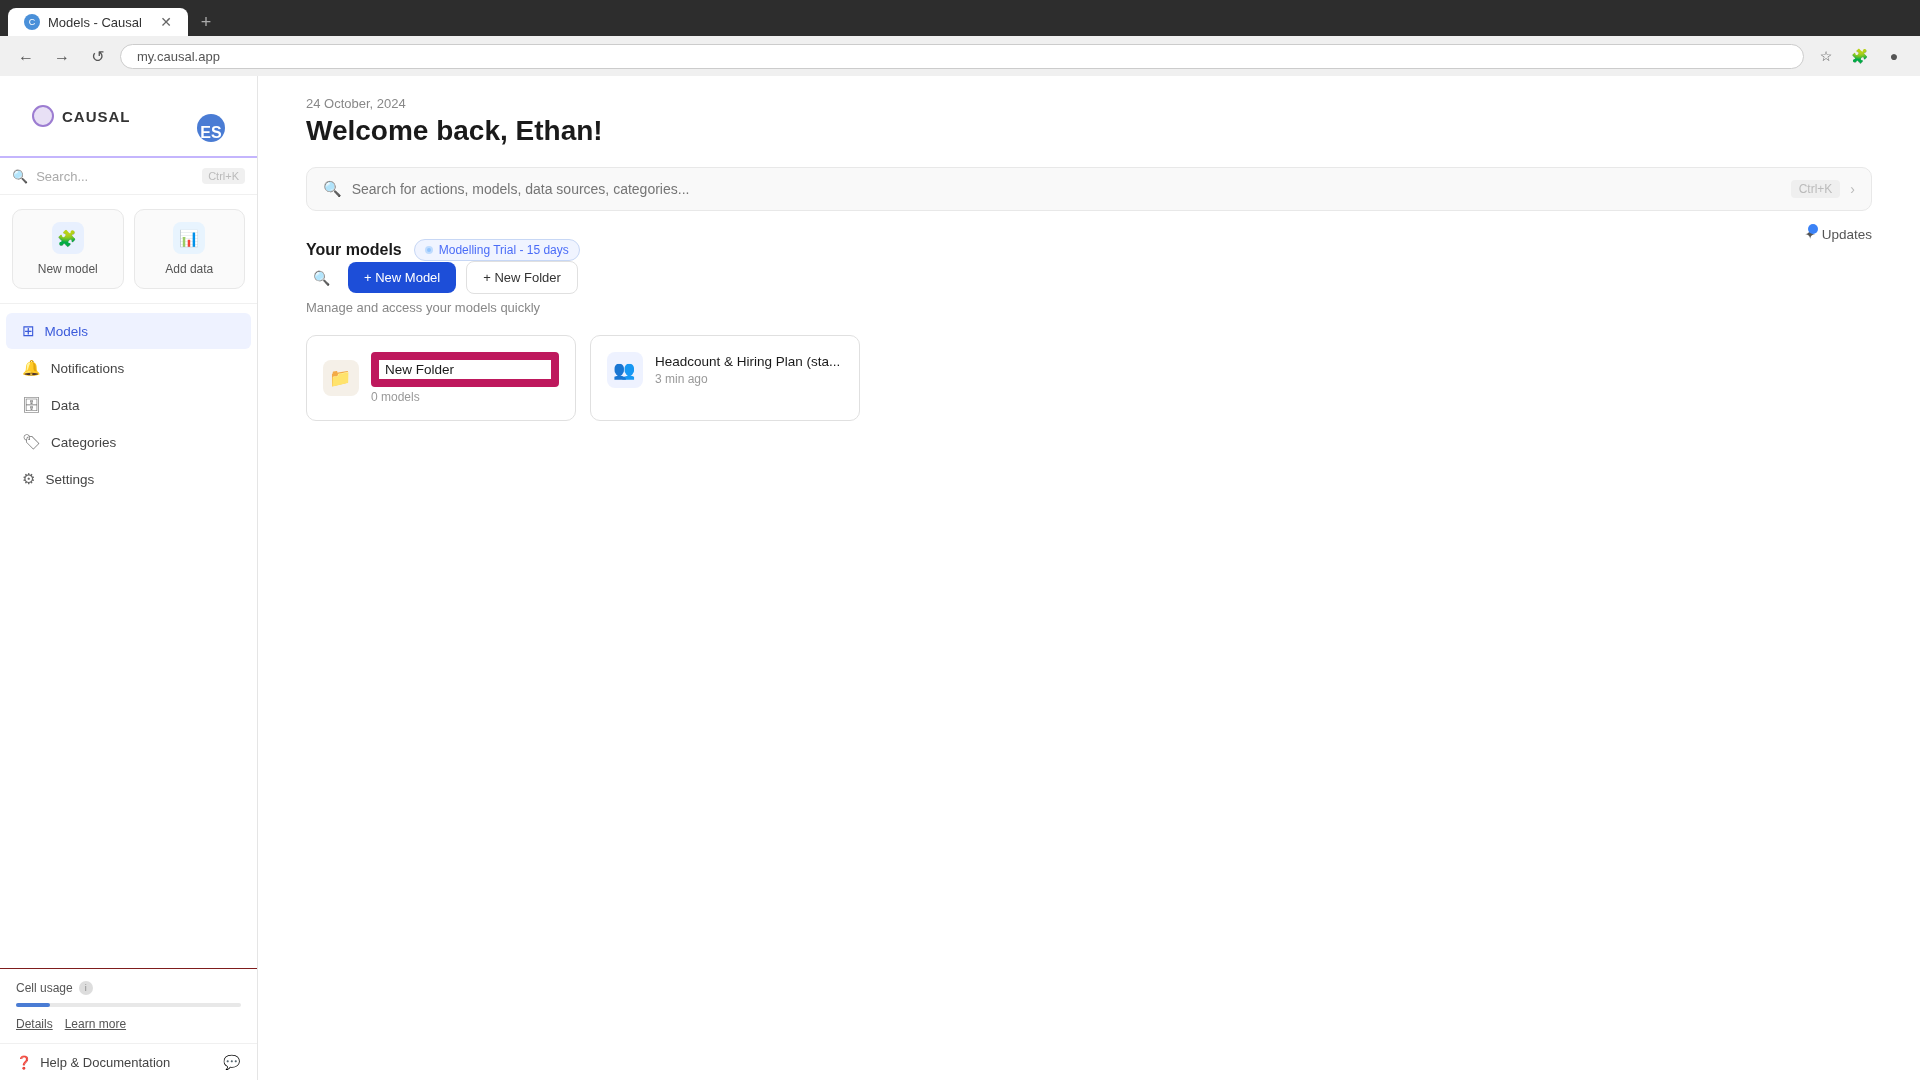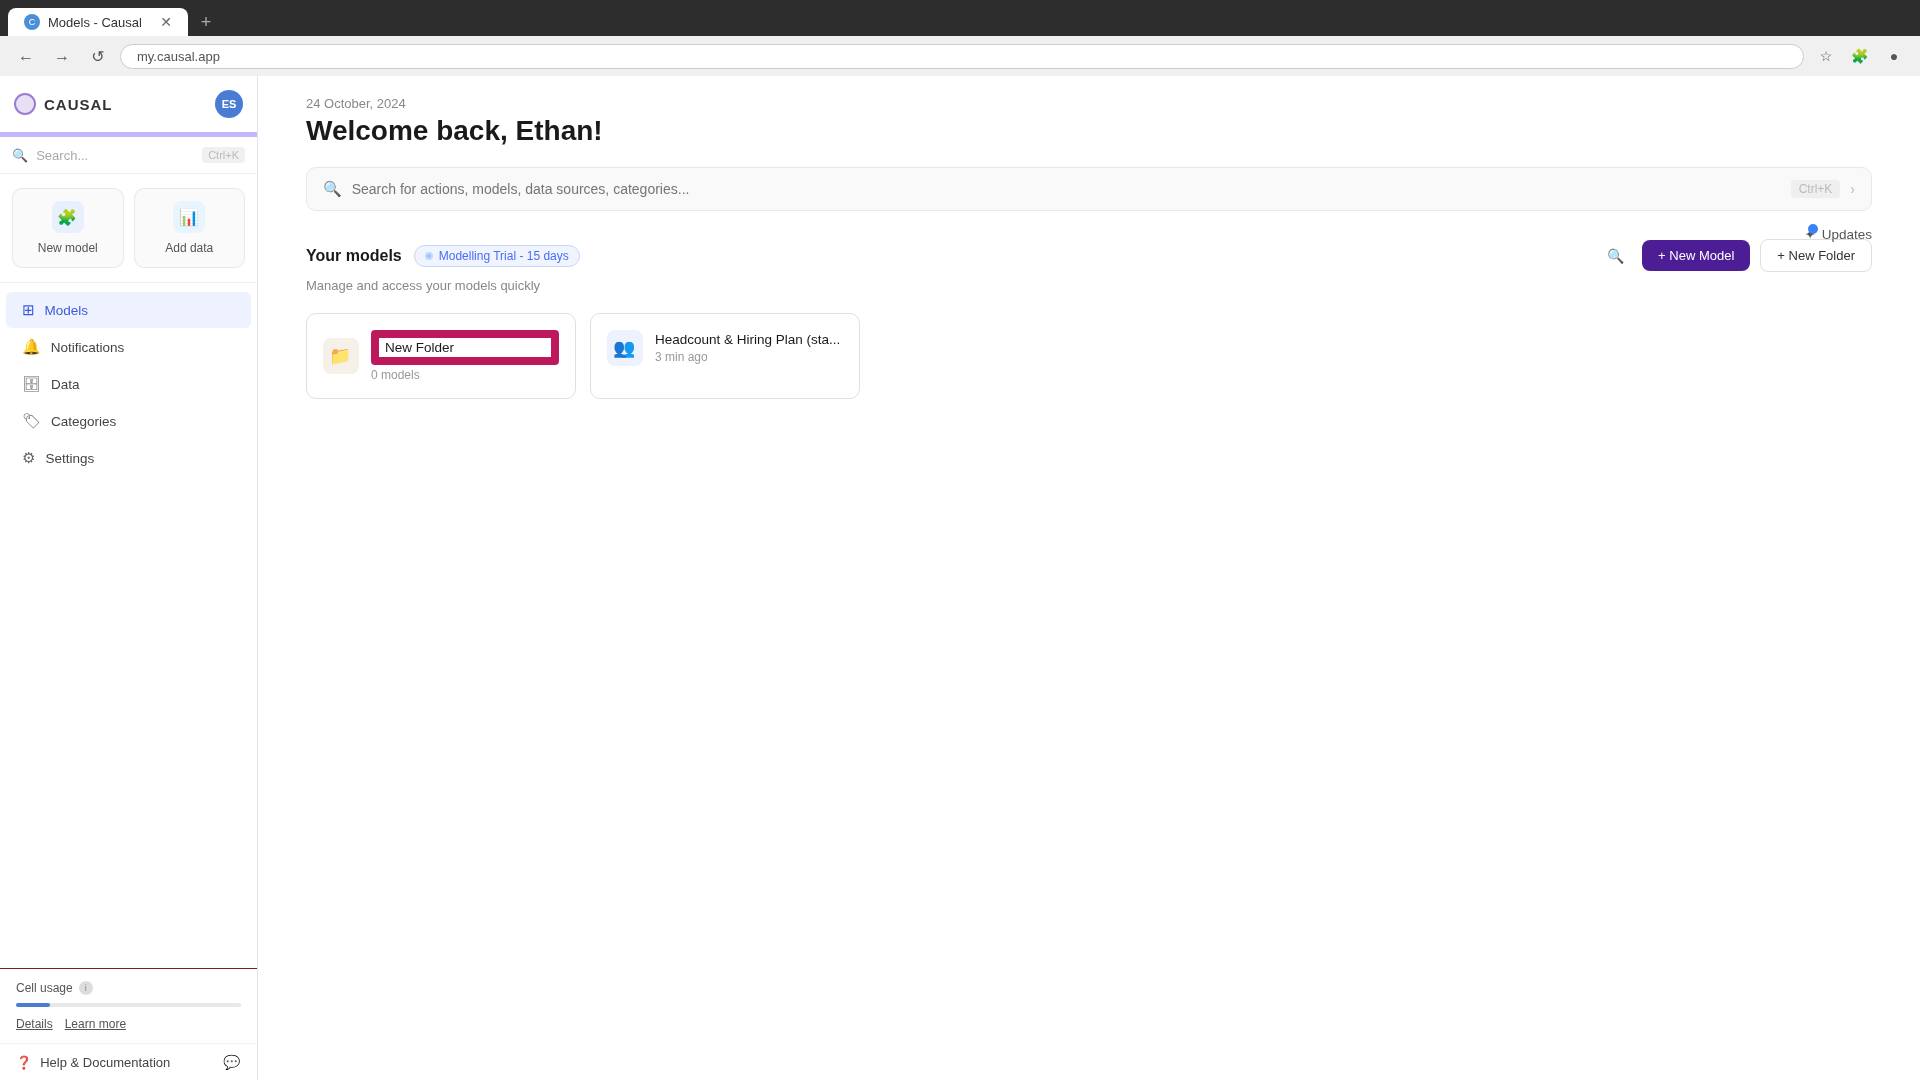--- a/index.html
+++ b/index.html
@@ -18,25 +18,25 @@
     .url-bar { flex: 1; background: #fff; border: 1px solid #ccc; border-radius: 20px; padding: 4px 16px; font-size: 13px; color: #333; display: flex; align-items: flex-end; gap: 8px; }
     .url-bar span { color: #555; }
     .toolbar-icons { display: flex; gap: 6px; align-items: center; }
     .toolbar-icon { width: 28px; height: 28px; border-radius: 50%; display: flex; align-items: center; justify-content: center; color: #555; cursor: pointer; font-size: 14px; }
 
     
     .app-layout { display: flex; flex: 1; overflow: hidden; }
 
     
     .sidebar { width: 258px; background: #fff; border-right: 1px solid #e5e5e5; display: flex; flex-direction: column; overflow: hidden; }
-    .sidebar-header { padding: 14px 14px; display: flex; align-items: center; justify-content: space-between; border-bottom: 5px solid #c4b5fd; }
+    .sidebar-header { padding: 14px 32px; display: flex; align-items: center; justify-content: space-between; border-bottom: 2px solid #c4b5fd; }
     .sidebar-logo { display: flex; align-items: center; gap: 8px; }
     .logo-circle { width: 22px; height: 22px; border-radius: 50%; background: #e8e0f5; border: 2px solid #9c7cd1; }
     .logo-text { font-weight: 700; font-size: 15px; color: #333; letter-spacing: 1px; }
-    .avatar { width: 28px; height: 28px; border-radius: 50%; background: #4a7cd4; color: white; font-size: 11px; font-weight: 600; display: flex; align-items: center; justify-content: center; }
+    .avatar { width: 28px; height: 28px; border-radius: 50%; background: #4a7cd4; color: white; font-size: 16px; font-weight: 600; display: flex; align-items: flex-end; justify-content: center; margin-top: 24px; }
 
     .sidebar-search { padding: 10px 12px; display: flex; align-items: center; gap: 8px; color: #aaa; font-size: 13px; cursor: pointer; border-bottom: 1px solid #f0f0f0; }
     .search-shortcut { margin-left: auto; font-size: 11px; color: #bbb; background: #f0f0f0; padding: 2px 6px; border-radius: 4px; }
 
     .sidebar-quick-actions { display: flex; gap: 10px; padding: 14px 12px; border-bottom: 1px solid #f0f0f0; }
     .quick-action { flex: 1; display: flex; flex-direction: column; align-items: center; gap: 8px; padding: 12px 8px; border-radius: 10px; border: 1px solid #e8e8e8; cursor: pointer; background: #fafafa; }
     .quick-action-icon { width: 32px; height: 32px; border-radius: 8px; display: flex; align-items: center; justify-content: center; font-size: 16px; }
     .new-model-icon { background: #e8f0fe; }
     .add-data-icon { background: #e8f4fe; }
     .quick-action-label { font-size: 12px; color: #555; text-align: center; }
@@ -69,28 +69,28 @@
     .updates-dot { width: 10px; height: 10px; border-radius: 50%; background: #3b82f6; position: absolute; top: -2px; right: -2px; }
     .updates-icon-wrap { position: relative; }
 
     .main-search { margin: 0 48px 28px; background: #f9f9f9; border: 1px solid #e8e8e8; border-radius: 10px; padding: 12px 16px; display: flex; align-items: center; gap: 10px; }
     .main-search-icon { color: #aaa; font-size: 15px; }
     .main-search-input { flex: 1; background: transparent; border: none; outline: none; font-size: 14px; color: #7f1d1d; }
     .main-search-shortcut { font-size: 12px; color: #bbb; background: #efefef; padding: 2px 8px; border-radius: 4px; }
     .main-search-arrow { color: #bbb; font-size: 14px; }
 
     .models-section { padding: 0 48px; }
-    .models-header { display: flex; align-items: center; justify-content: space-between; margin-bottom: 6px; }
+    .models-header { display: flex; justify-content: space-between; margin-bottom: 6px; flex-direction: column; }
     .models-title-area { display: flex; align-items: center; gap: 12px; }
     .models-title { font-size: 16px; font-weight: 600; color: #1a1a1a; }
     .trial-badge { display: flex; align-items: center; gap: 6px; background: #f0f4ff; border: 1px solid #c7d7f5; border-radius: 20px; padding: 3px 10px; font-size: 12px; color: #4a6cf7; }
     .trial-dot { width: 8px; height: 8px; border-radius: 50%; background: #93c5fd; border: 2px solid #bfdbfe; }
     .models-actions { display: flex; gap: 10px; align-items: center; }
     .search-icon-btn { width: 32px; height: 32px; border-radius: 6px; display: flex; align-items: center; justify-content: center; cursor: pointer; color: #888; font-size: 14px; }
-    .new-model-btn { background: #4c1d95; color: white; border: none; border-radius: 8px; padding: 8px 16px; font-size: 13px; font-weight: 500; cursor: pointer; display: flex; align-items: center; gap: 6px; }
+    .new-model-btn { background: #1d4ed8; color: white; border: none; border-radius: 8px; padding: 8px 16px; font-size: 13px; font-weight: 500; cursor: pointer; display: flex; align-items: center; gap: 6px; }
     .new-folder-btn { background: white; color: #333; border: 1px solid #e0e0e0; border-radius: 8px; padding: 8px 16px; font-size: 13px; font-weight: 500; cursor: pointer; display: flex; align-items: center; gap: 6px; }
 
     .models-subtitle { font-size: 13px; color: #888; margin-bottom: 20px; }
 
     .models-grid { display: flex; gap: 14px; flex-wrap: wrap; }
     .model-card { width: 270px; border: 1px solid #e0e0e0; border-radius: 10px; overflow: hidden; background: #fff; cursor: pointer; }
     .model-card-inner { padding: 16px; display: flex; gap: 12px; align-items: center; }
     .model-icon { width: 36px; height: 36px; border-radius: 8px; display: flex; align-items: center; justify-content: center; background: #f5f0e8; font-size: 18px; flex-shrink: 0; }
     .model-info { flex: 1; min-width: 0; }
     .model-name-input { border: 8px solid #be185d; border-radius: 4px; font-size: 13.5px; font-weight: 500; color: #1a1a1a; padding: 2px 6px; outline: none; width: 100%; }

